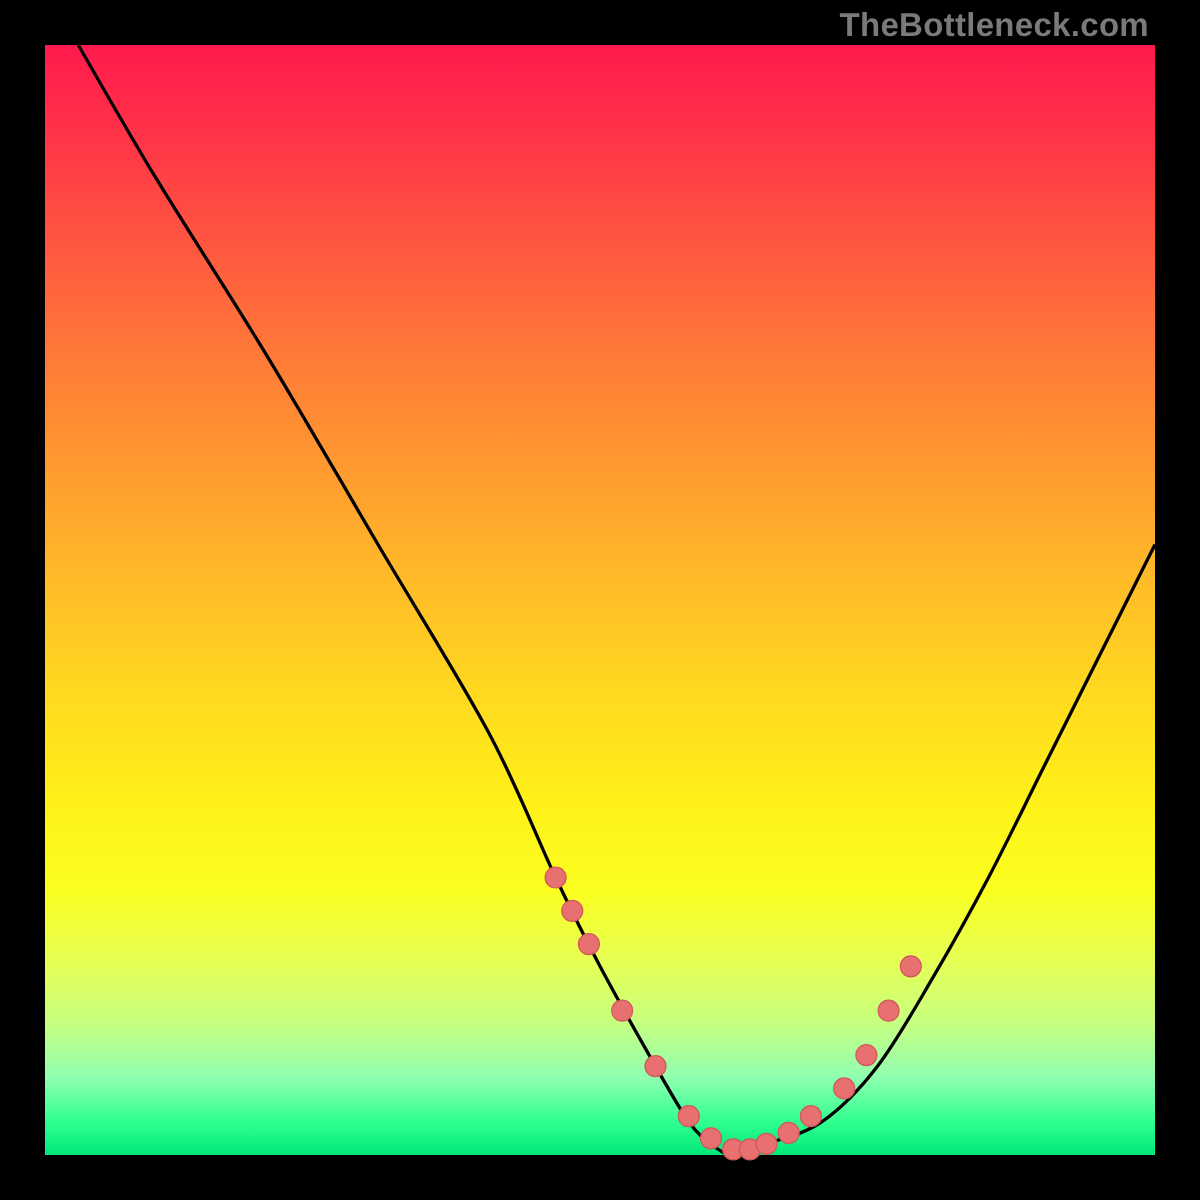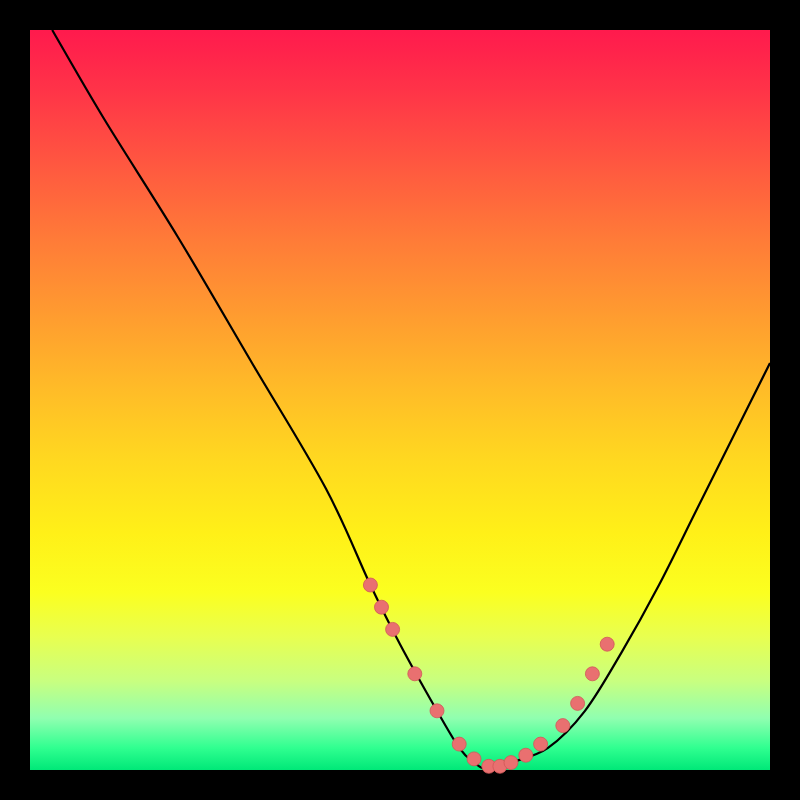--- a/index.html
+++ b/index.html
@@ -75,13 +75,14 @@
           <circle cx="481" cy="732.6" r="7" class="dot"></circle>
           <circle cx="495.8" cy="725.2" r="7" class="dot"></circle>
           <circle cx="510.59999999999997" cy="714.1" r="7" class="dot"></circle>
           <circle cx="532.8" cy="695.6" r="7" class="dot"></circle>
           <circle cx="547.6" cy="673.4" r="7" class="dot"></circle>
           <circle cx="562.4" cy="643.8" r="7" class="dot"></circle>
           <circle cx="577.2" cy="614.2" r="7" class="dot"></circle>
         </g>
     </svg>
   </div>
+  <div class="watermark">TheBottleneck.com</div>
 </div>
 
 </body></html>

